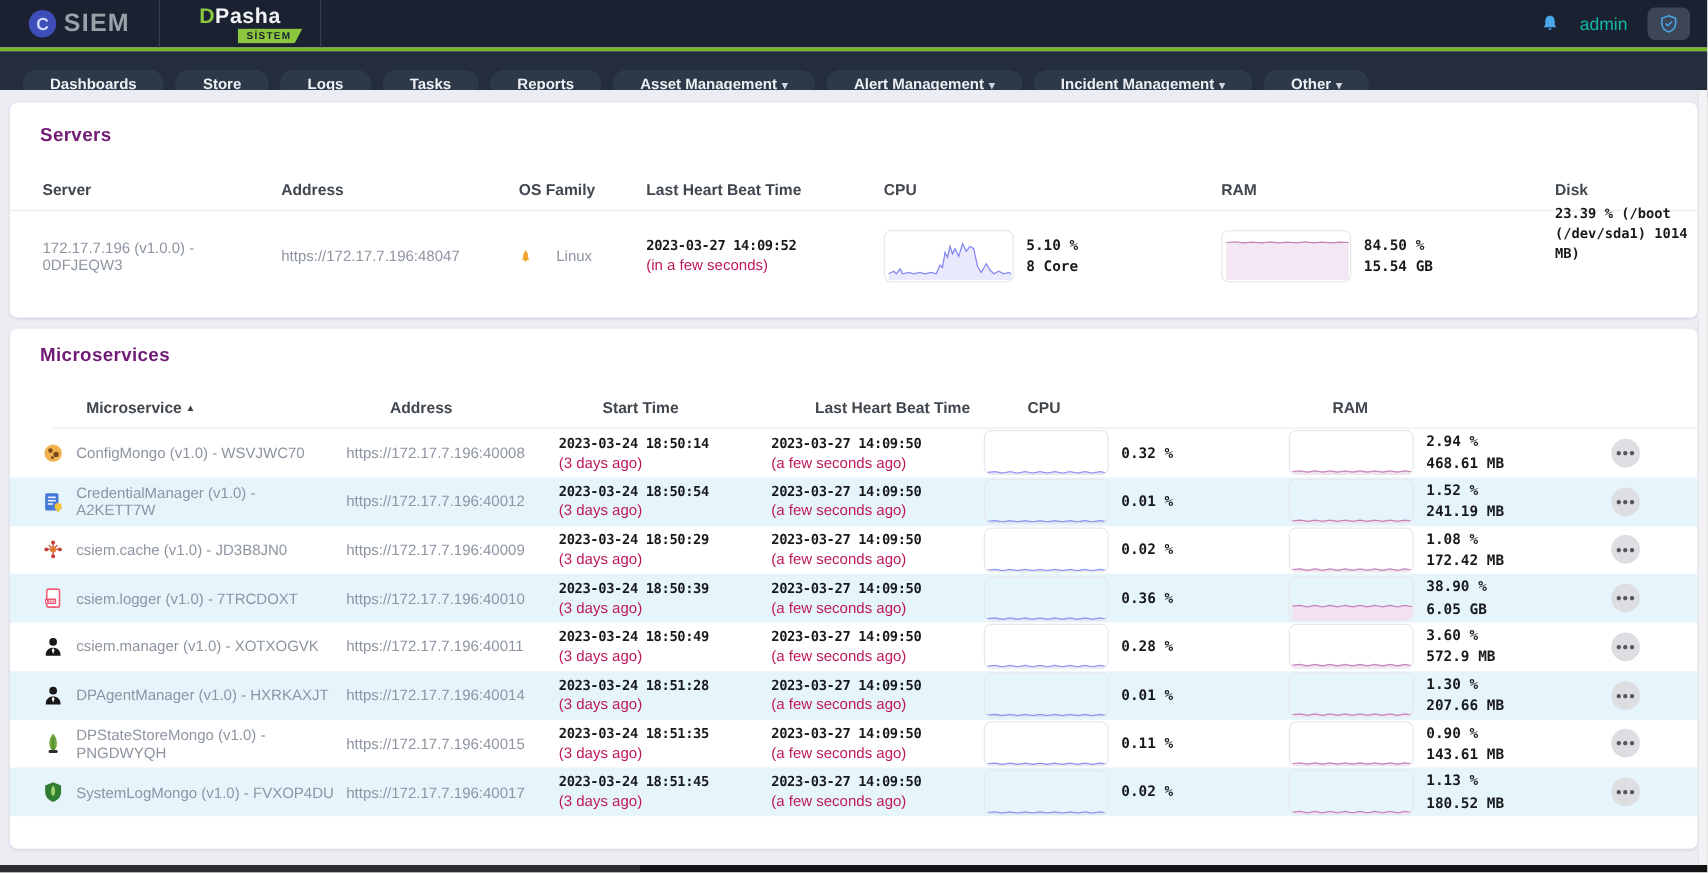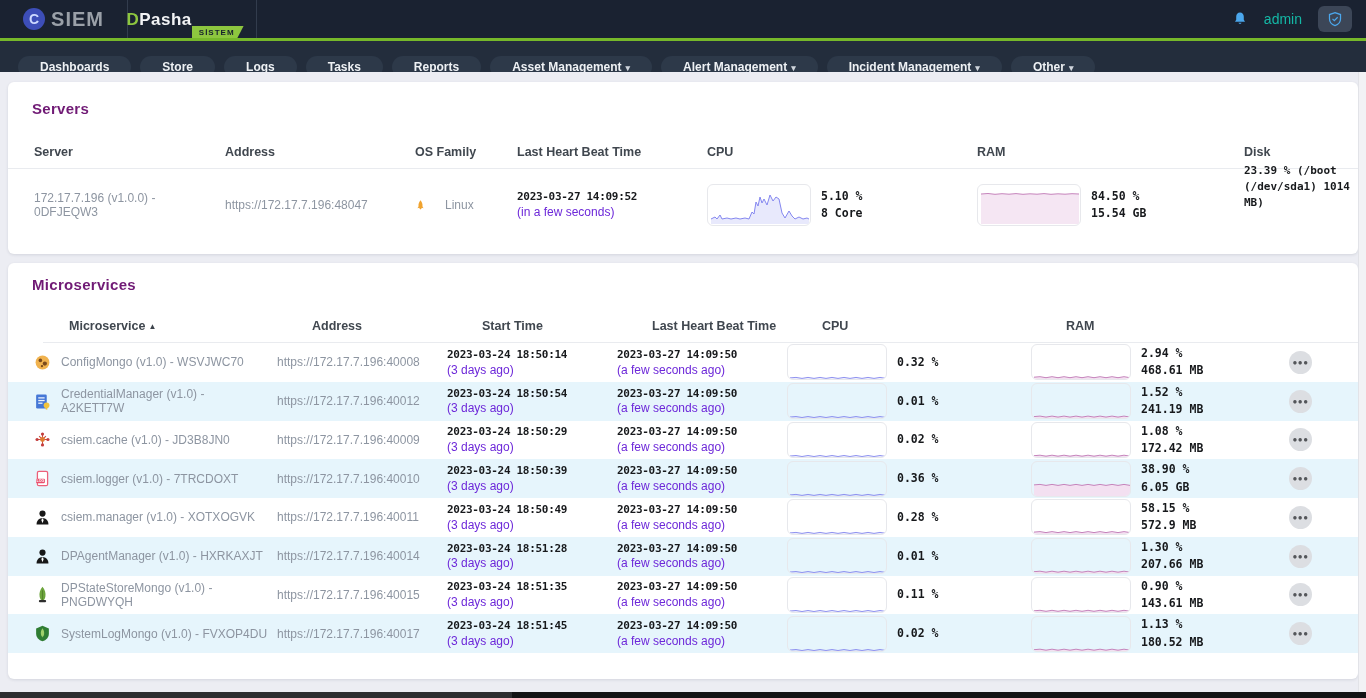--- a/index.html
+++ b/index.html
@@ -5,21 +5,21 @@
   * { margin:0; padding:0; box-sizing:border-box; }
   html,body { background:#d8d8d8; }
   body { font-family:"Liberation Sans", sans-serif; }
   .app { position:relative; width:1366px; height:698px; background:#ecedf3; overflow:hidden; }
 
   
   .topbar { position:absolute; top:0; left:0; right:0; height:38px; background:#1a2231; display:flex; align-items:center; }
   .brand-c { width:127px; height:100%; display:flex; align-items:center; justify-content:center; gap:6px; }
   .c-circle { width:22px; height:22px; border-radius:50%; background:#3d4eb8; color:#cdd9ff; font-weight:700; font-size:14px; display:flex; align-items:center; justify-content:center; }
   .siem-text { color:#9aa0a8; font-size:20px; font-weight:700; letter-spacing:1px; }
-  .brand-dp { width:130px; height:100%; border-left:1px solid #323c4d; border-right:1px solid #323c4d; display:flex; flex-direction:row; align-items:center; justify-content:center; }
+  .brand-dp { width:130px; height:100%; border-left:1px solid #323c4d; border-right:1px solid #323c4d; display:flex; flex-direction:column; align-items:center; justify-content:center; }
   .dp-text { display:block; color:#f2f3f5; font-size:17px; font-weight:700; letter-spacing:0.5px; line-height:1; }
   .dp-text::first-letter { color:#8dc63f; }
   .dp-badge { align-self:flex-end; margin-right:14px; margin-top:2px; background:#8dc63f; color:#16202e; font-size:8px; font-weight:700; letter-spacing:1px; padding:1.5px 9px 1.5px 7px; clip-path:polygon(0 0,100% 0,88% 100%,0 100%); }
   .top-right { margin-left:auto; display:flex; align-items:center; gap:16px; padding-right:14px; }
   .bell { width:16px; height:17px; }
   .user-name { color:#14b8a6; font-size:14px; }
   .shield-btn { width:34px; height:26px; border-radius:6px; background:#3c4657; display:flex; align-items:center; justify-content:center; cursor:pointer; }
   .shield-btn svg { width:16px; height:16px; }
 
   .green-line { position:absolute; top:38px; left:0; right:0; height:3px; background:#76b82a; }
@@ -48,21 +48,21 @@
   .mrow { display:grid; align-items:center; padding-left:26px; height:38.75px; font-size:12px; color:#8d95a1; }
   .mrow:nth-child(even) { background:#e6f5fc; }
 
   .name-cell { display:flex; align-items:center; gap:10px; padding-right:8px; }
   .ms-icon { width:17px; height:17px; flex:none; display:inline-flex; }
   .ms-icon svg { width:100%; height:100%; }
   .os-cell { display:flex; align-items:center; gap:19px; }
   .os-cell svg { width:11px; height:12px; }
 
   .time-main { font-family:"DejaVu Sans Mono", monospace; font-size:11px; font-weight:700; color:#17191c; letter-spacing:-.3px; line-height:1.25; }
-  .time-rel { font-size:12px; color:#6d28d9; margin-top:1px; line-height:1.2; }
+  .time-rel { font-size:12px; color:#be185d; margin-top:1px; line-height:1.2; }
 
   .metric { display:flex; align-items:center; gap:10px; }
   .spark-box { width:100px; height:36px; border:1px solid #e7e8ec; border-radius:6px; overflow:hidden; flex:none; }
   .spark-box.lg { width:104px; height:42px; }
   .metric-val { font-family:"DejaVu Sans Mono", monospace; font-size:11.5px; font-weight:700; color:#17191c; line-height:1.5; white-space:pre; }
   .disk-cell { font-family:"DejaVu Sans Mono", monospace; font-size:11px; font-weight:700; color:#17191c; line-height:1.45; padding-right:6px; align-self:start; margin-top:-6px; }
 
   .actions-cell { display:flex; align-items:center; padding-left:8px; }
   .more-btn { width:23px; height:23px; border-radius:50%; background:#dcdee2; border:none; color:#54565a; font-size:8px; letter-spacing:.5px; display:flex; align-items:center; justify-content:center; cursor:pointer; }
 
@@ -367,21 +367,21 @@
                   <rect x="2" y="32.9" width="96" height="2.1000000000000014" fill="rgba(143,146,239,.16)"></rect>
                   <path d="M2 32.9 L8 32.4 L14 33.4 L20 32.4 L26 33.4 L32 32.4 L38 33.4 L44 32.4 L50 33.4 L56 32.4 L62 33.4 L68 32.4 L74 33.4 L80 32.4 L86 33.4 L92 32.4 L98 33.4" fill="none" stroke="#8f92ef" stroke-width="1"></path>
                 </svg></span>
               <span class="metric-val">0.28 %</span>
             </span>
             <span class="metric">
               <span class="spark-box"><svg viewBox="0 0 100 36" width="100" height="36">
                   <rect x="2" y="32.1" width="96" height="2.8999999999999986" fill="#f3e0f1"></rect>
                   <path d="M2 32.1 L8 31.6 L14 32.6 L20 31.6 L26 32.6 L32 31.6 L38 32.6 L44 31.6 L50 32.6 L56 31.6 L62 32.6 L68 31.6 L74 32.6 L80 31.6 L86 32.6 L92 31.6 L98 32.6" fill="none" stroke="#c583bb" stroke-width="1"></path>
                 </svg></span>
-              <span class="metric-val"><span>58.15 %</span><br><span>572.9 MB</span></span>
+              <span class="metric-val"><span>3.60 %</span><br><span>572.9 MB</span></span>
             </span>
             <span class="actions-cell">
               <button class="more-btn">●●●</button>
             </span>
           </div>
           <div class="mrow micro-grid">
             <span class="name-cell">
               <span class="ms-icon">
                 <svg viewBox="0 0 16 16">
                   <circle cx="8" cy="4.3" r="2.9" fill="#171717"></circle>

